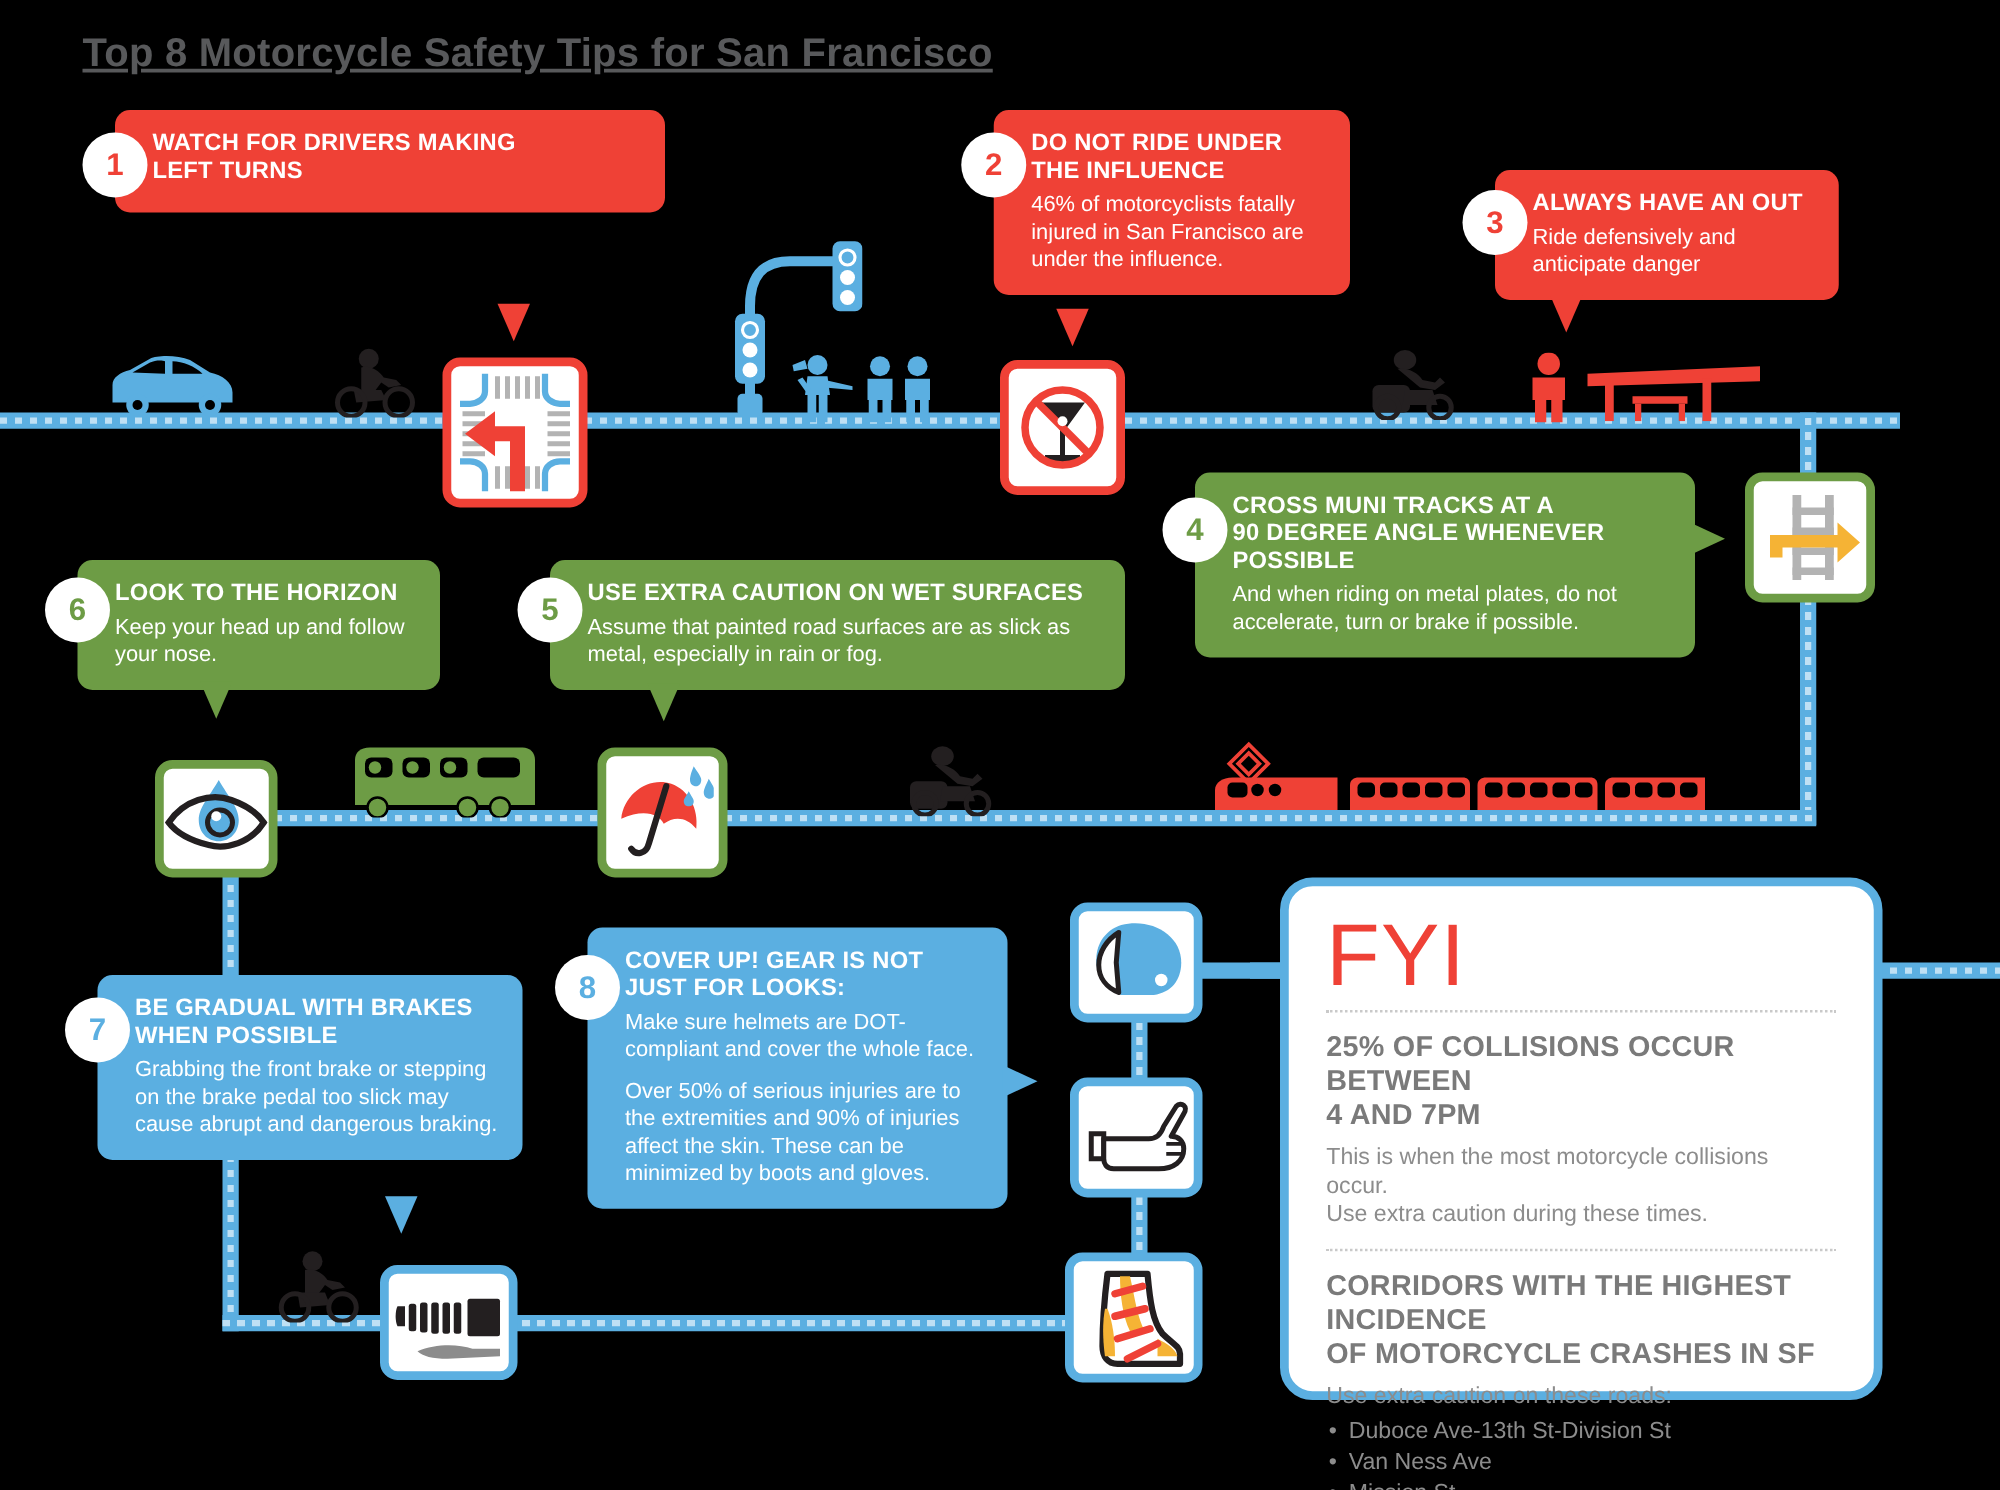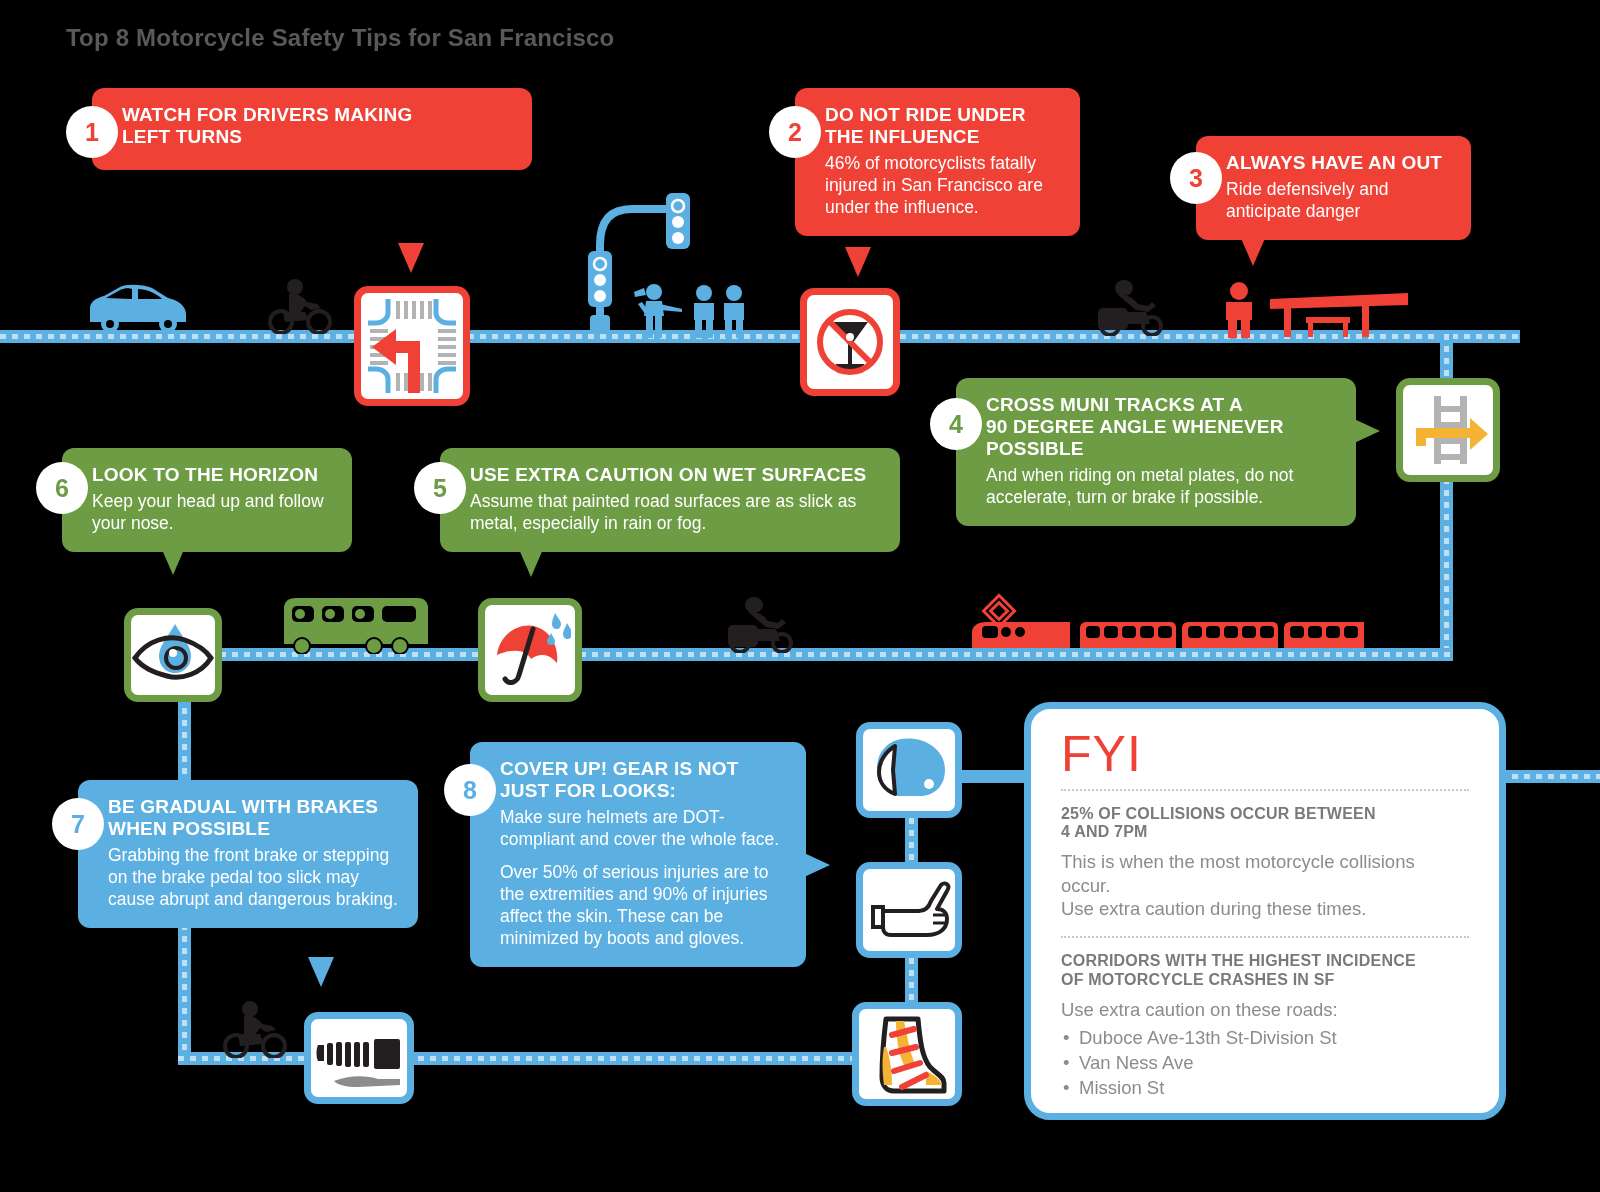--- a/index.html
+++ b/index.html
@@ -71,38 +71,38 @@
   .tile.green { border-color: #6D9C45; }
   .tile.blue  { border-color: #5BAFE1; }
 
   
   #fyi {
     position: absolute; background: #fff;
     border: 7px solid #5BAFE1; border-radius: 26px;
     padding: 22px 30px 26px 30px;
   }
   #fyi .fyi-title {
-    color: #EF4136; font-size: 50px; line-height: .95; font-weight: normal;
+    color: #EF4136; font-size: 70px; line-height: .95; font-weight: normal;
     letter-spacing: 1px; margin-bottom: 10px;
   }
   #fyi hr { border: 0; border-top: 2px dotted #c9c9c9; margin: 8px 0 14px; }
   #fyi h4 {
-    color: #7a7a7a; font-size: 16px; line-height: 1.18; font-weight: bold;
+    color: #7a7a7a; font-size: 23px; line-height: 1.18; font-weight: bold;
     text-transform: uppercase; letter-spacing: .2px; white-space: pre-line;
     margin-bottom: 8px;
   }
   #fyi p { color: #8c8c8c; font-size: 18.5px; line-height: 1.26; white-space: pre-line; }
   #fyi ul { list-style: none; margin-top: 5px; }
   #fyi li { color: #8c8c8c; font-size: 18.5px; line-height: 1.34; padding-left: 18px; position: relative; }
   #fyi li:before { content: "\2022"; position: absolute; left: 2px; }
 
   
   #page-title {
     position: absolute; left: 66px; top: 24px;
-    color: #58595B; font-size: 24px; font-weight: bold; letter-spacing: .2px;
+    color: #58595B; font-size: 32px; font-weight: bold; letter-spacing: .2px; text-decoration: underline;
   }
 
   .art { position: absolute; }
 </style>
 </head>
 <body>
 
 <div id="canvas">
 
   <div id="page-title">Top 8 Motorcycle Safety Tips for San Francisco</div>

